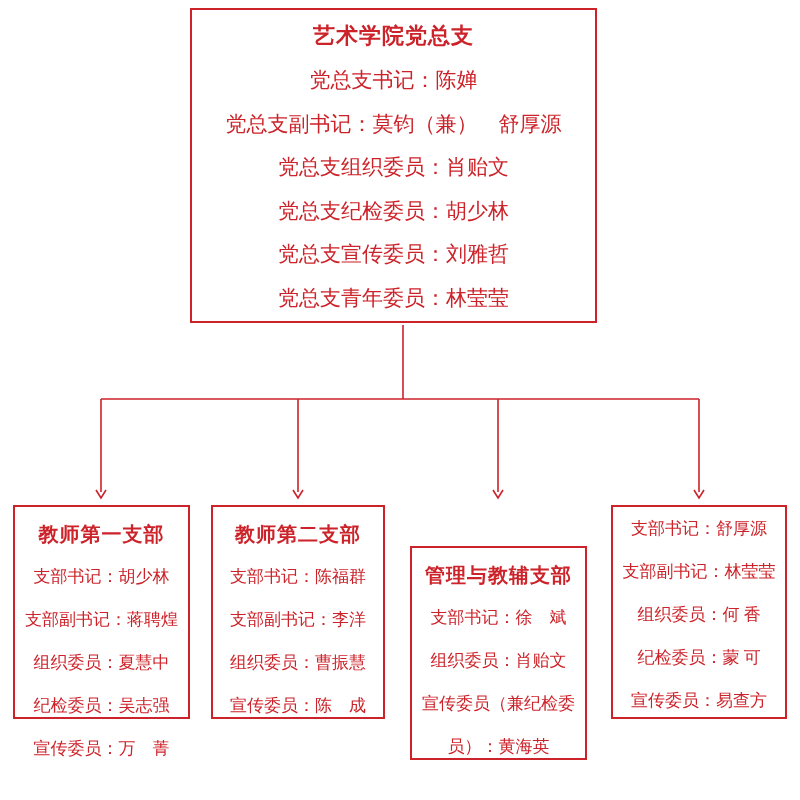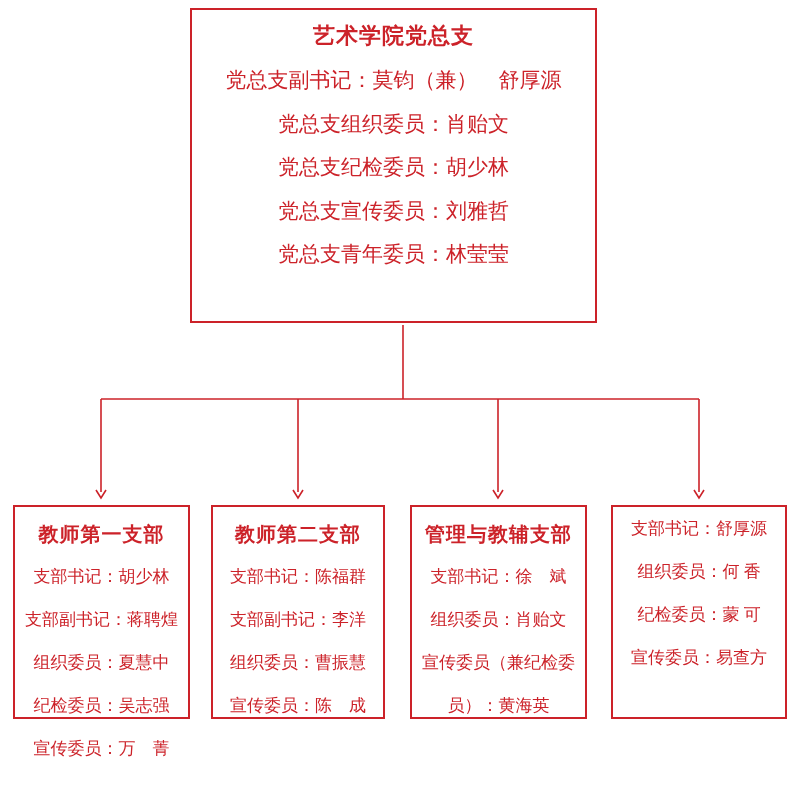--- a/index.html
+++ b/index.html
@@ -33,21 +33,21 @@
     letter-spacing: 1px;
   }
   .root-box .box-line {
     line-height: 43.5px;
     font-size: 21px;
   }
   
   .branch-box { top: 505px; width: 177px; height: 214px; }
   .branch-box.b1 { left: 13px; }
   .branch-box.b2 { left: 211px; width: 174px; }
-  .branch-box.b3 { left: 410px; }
+  .branch-box.b3 { left: 410px; margin-top: 41px; }
   .branch-box.b4 { left: 611px; width: 176px; }
   .branch-box .box-title {
     margin-top: 6px;
     height: 42px;
     line-height: 42px;
     font-family: "Liberation Sans", sans-serif;
     font-weight: bold;
     font-size: 20px;
     letter-spacing: 1px;
   }
@@ -81,20 +81,21 @@
     <path d="M498 399 L498 492"></path>
     <path d="M699 399 L699 492"></path>
     <path d="M96 490 L101 498 L106 490"></path>
     <path d="M293 490 L298 498 L303 490"></path>
     <path d="M493 490 L498 498 L503 490"></path>
     <path d="M694 490 L699 498 L704 490"></path>
   </svg>
 
   <div class="org-box root-box">
     <div class="box-title">艺术学院党总支</div>
+    <div class="box-line">党总支书记：陈婵</div>
     <div class="box-line">党总支副书记：莫钧（兼）　舒厚源</div>
     <div class="box-line">党总支组织委员：肖贻文</div>
     <div class="box-line">党总支纪检委员：胡少林</div>
     <div class="box-line">党总支宣传委员：刘雅哲</div>
     <div class="box-line">党总支青年委员：林莹莹</div>
   </div>
 
   <div class="org-box branch-box b1">
     <div class="box-title">教师第一支部</div>
     <div class="box-line">支部书记：胡少林</div>
@@ -114,18 +115,19 @@
 
   <div class="org-box branch-box b3">
     <div class="box-title">管理与教辅支部</div>
     <div class="box-line">支部书记：徐　斌</div>
     <div class="box-line">组织委员：肖贻文</div>
     <div class="box-line">宣传委员（兼纪检委员）：黄海英</div>
   </div>
 
   <div class="org-box branch-box b4">
     <div class="box-line">支部书记：舒厚源</div>
+    <div class="box-line">支部副书记：林莹莹</div>
     <div class="box-line">组织委员：何 香</div>
     <div class="box-line">纪检委员：蒙 可</div>
     <div class="box-line">宣传委员：易查方</div>
   </div>
 
 </div>
 
 </body></html>

